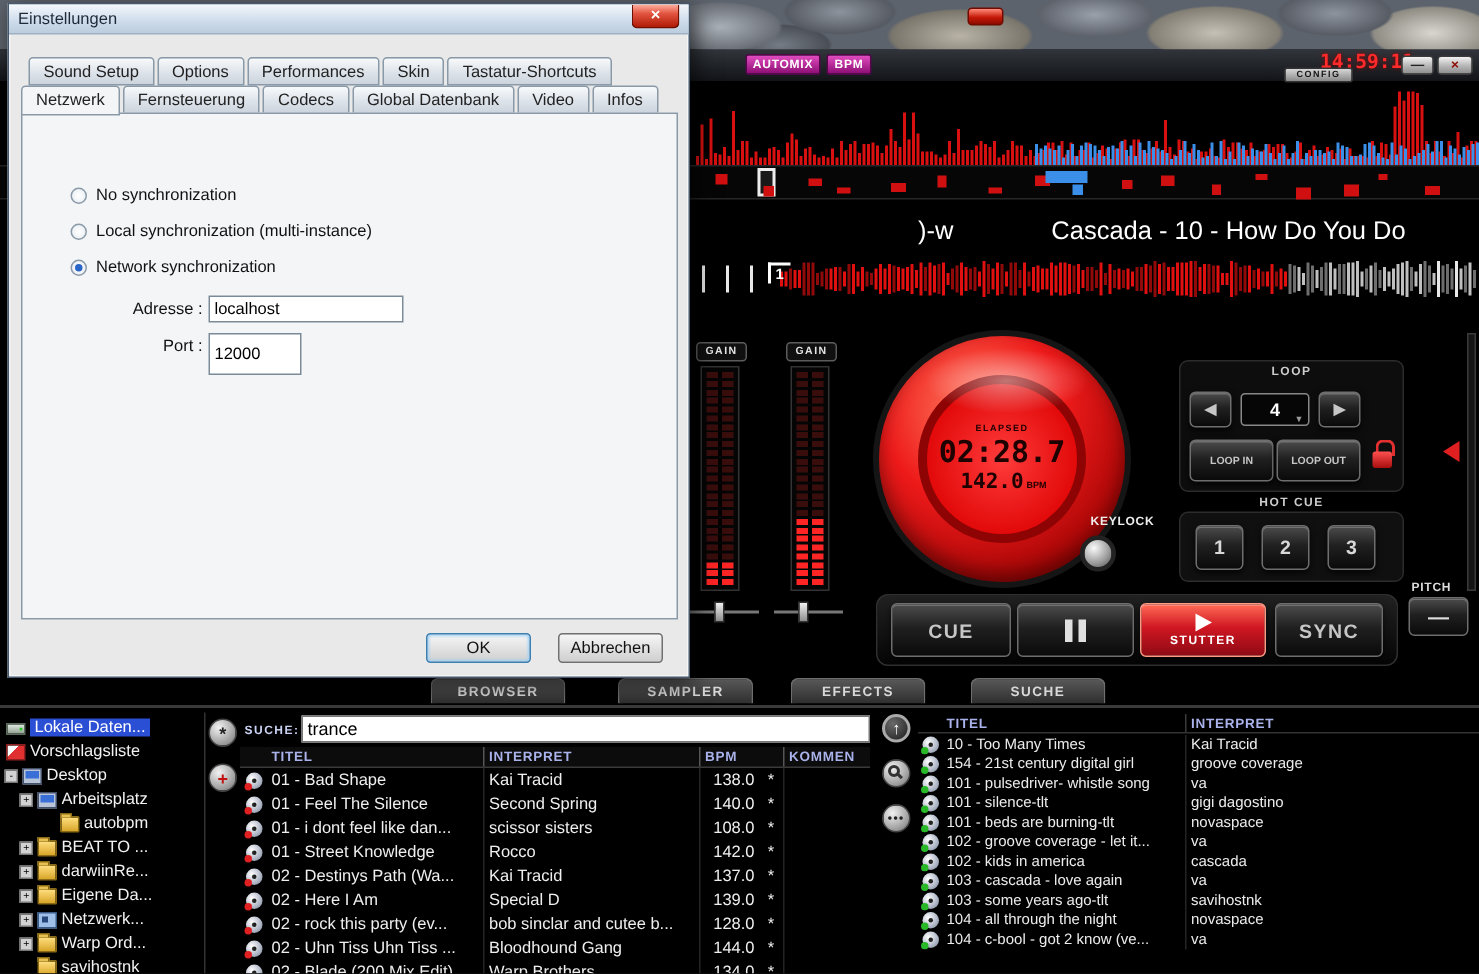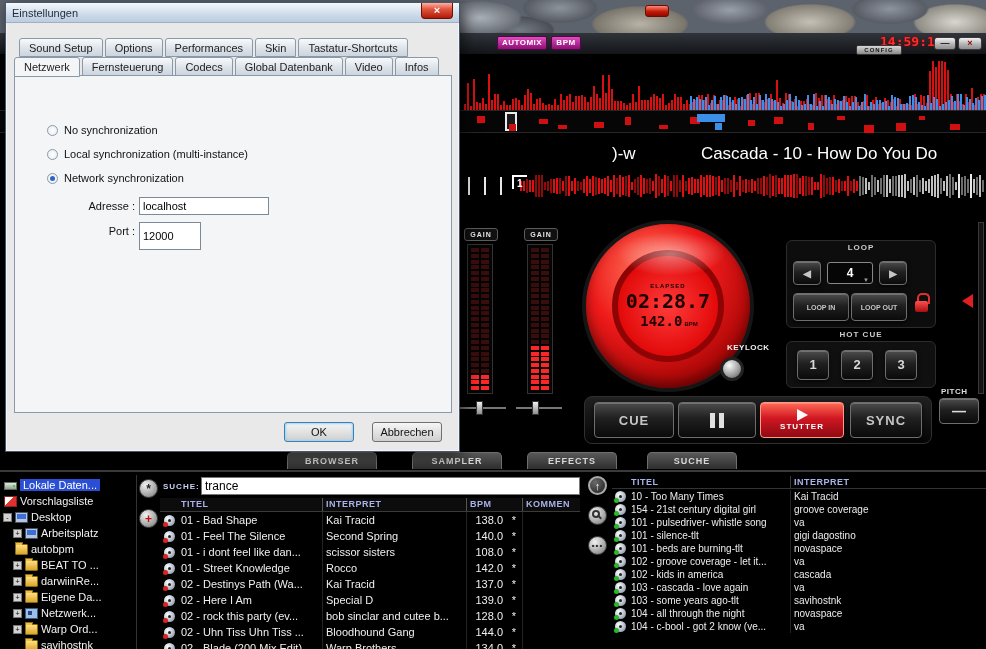--- a/index.html
+++ b/index.html
@@ -779,21 +779,21 @@
         <div class="trow" style="padding-left: 3px;">
           <div class="texp">-</div>
           <div class="ti desktop"></div>
           <div class="tlabel">Desktop</div>
         </div>
         <div class="trow" style="padding-left: 13px;">
           <div class="texp">+</div>
           <div class="ti computer"></div>
           <div class="tlabel">Arbeitsplatz</div>
         </div>
-        <div class="trow" style="padding-left: 3px;">
+        <div class="trow" style="padding-left: 28px;">
           <div class="texp-sp"></div>
           <div class="ti folder"></div>
           <div class="tlabel">autobpm</div>
         </div>
         <div class="trow" style="padding-left: 13px;">
           <div class="texp">+</div>
           <div class="ti folder"></div>
           <div class="tlabel">BEAT TO ...</div>
         </div>
         <div class="trow" style="padding-left: 13px;">

